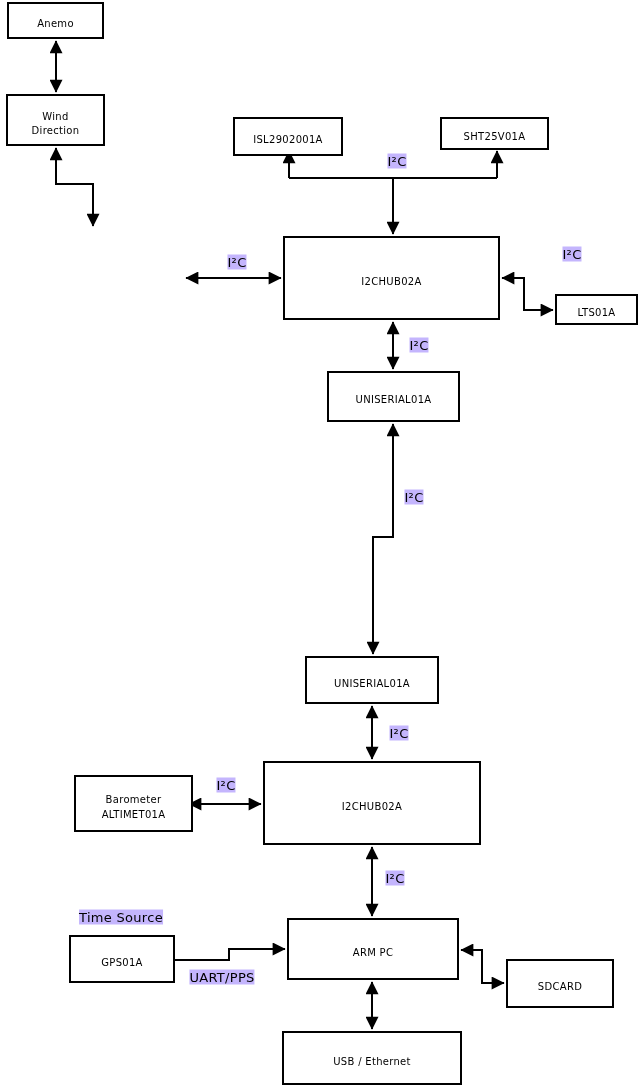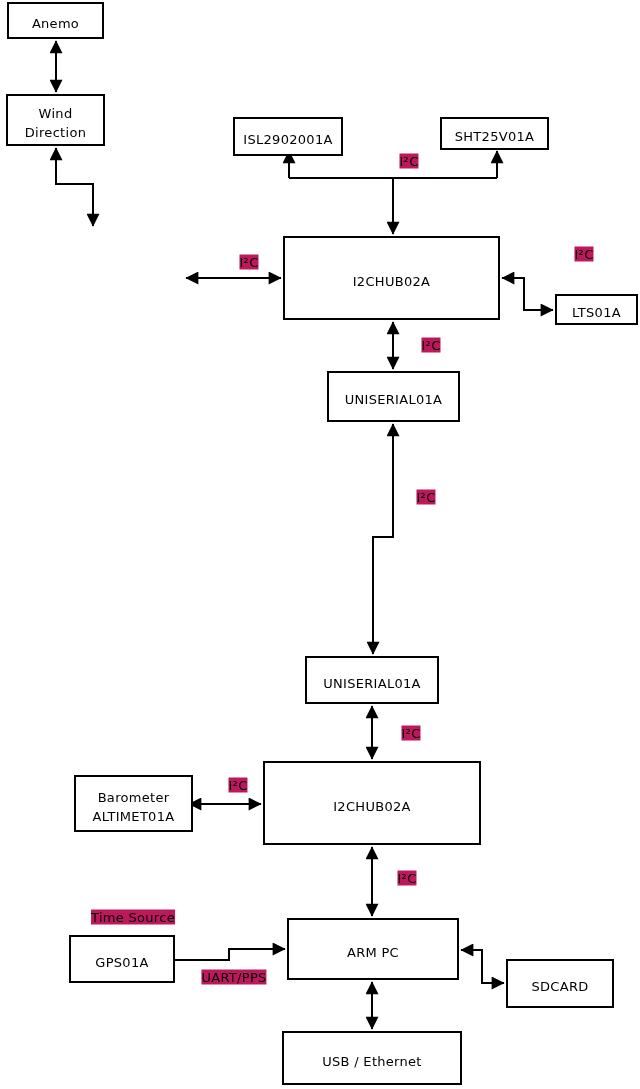--- a/index.html
+++ b/index.html
@@ -16,32 +16,31 @@
   .box{
     position:absolute;
     box-sizing:border-box;
     border:2px solid #000000;
     background:#ffffff;
     display:flex;align-items:center;justify-content:center;
     text-align:center;
   }
   .box-label{
     white-space:pre-line;
-    font-size:13px;line-height:1.45;
+    font-size:10px;line-height:1.45;
     letter-spacing:0.3px;
     margin-top:8px;
   }
   .edge-label{
     position:absolute;
     transform:translate(-50%,-50%);
     font-size:13px;
     white-space:nowrap;
-    background:#be185d;
+    background:#c4b5fd;
     letter-spacing:0.3px;
-    margin-left:12px;
   }
 </style>
 </head>
 <body>
 
 <div class="canvas">
 
   <svg class="wires" viewBox="0 0 640 1089" xmlns="http://www.w3.org/2000/svg">
     <defs>
       <marker id="arr" viewBox="0 0 10 10" refX="9.5" refY="5" markerWidth="7.5" markerHeight="6.5" orient="auto-start-reverse" markerUnits="strokeWidth">

